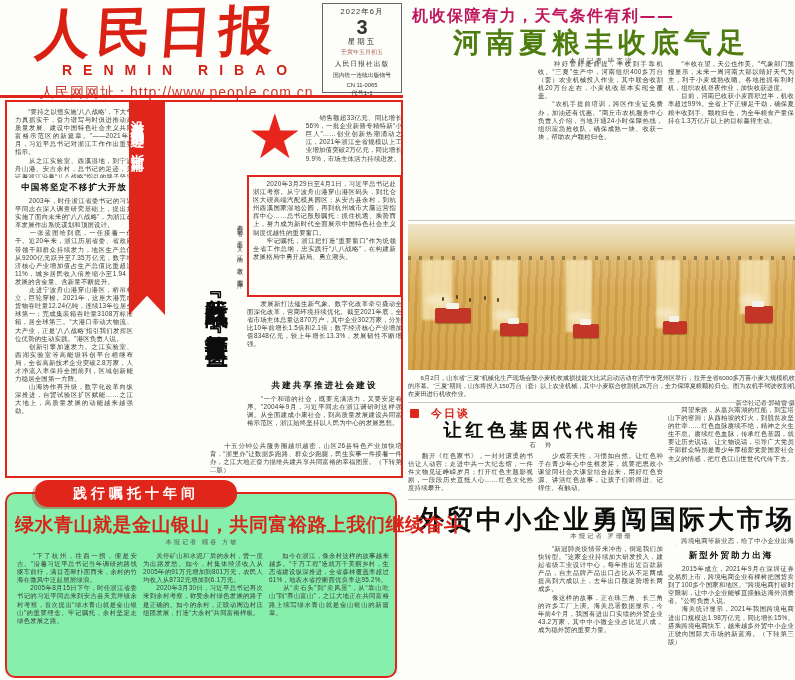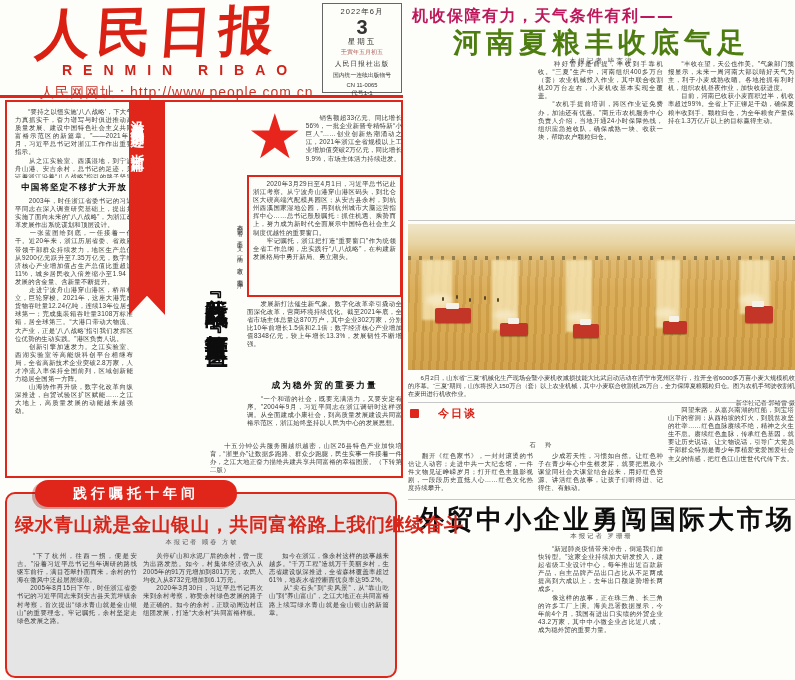--- a/index.html
+++ b/index.html
@@ -47,21 +47,21 @@
   .cutband { position:absolute; background:rgba(248,233,185,0.75); filter:blur(1px); }
   .harv-body { position:absolute; background:#c23527; border-radius:2px; box-shadow:0 1px 1px rgba(60,30,0,0.35); }
   .harv-cab { position:absolute; background:#f5f2ea; border-radius:1px; }
   .dust { position:absolute; background:rgba(246,233,196,0.85); border-radius:50%; filter:blur(2px); }
   .person { position:absolute; width:2px; height:4px; background:#5a4a28; border-radius:1px; }
 
   .caption { left:408px; top:374px; width:387px; font-size:6.2px; line-height:8px; text-align:justify; color:#3a3a3a; }
   .credit { display:block; text-align:right; margin-top:1px; color:#3a3a3a; }
 
   
-  .tt-label { left:410px; top:406px; display:flex; align-items:center; gap:19px; }
+  .tt-label { left:410px; top:406px; display:flex; align-items:center; gap:12px; }
   .tt-sq { width:9px; height:9px; background:#e0251b; border-radius:1px; display:inline-block; }
   .tt-name { font-size:11px; font-weight:bold; color:#d8251a; letter-spacing:2px; font-family:"DejaVu Sans",sans-serif; }
   .tt-head { left:425px; top:418px; width:235px; text-align:center; font-size:18px; font-weight:900; letter-spacing:4px; color:#0d0d0d; font-family:"DejaVu Sans",sans-serif; }
   .tt-author { left:425px; top:441px; width:235px; text-align:center; font-size:6.2px; color:#444; letter-spacing:4px; }
 
   
   .tr-head { left:408px; top:502px; width:387px; text-align:right; font-size:26px; font-weight:900; letter-spacing:3px; color:#0d0d0d; font-family:"DejaVu Sans",sans-serif; }
   .tr-byline { left:408px; top:532px; width:387px; text-align:center; font-size:6.4px; color:#555; letter-spacing:2px; }
   .era { background:#e8251c; border:2px solid #f0824c; border-radius:3px; color:#fff; font-weight:bold; font-size:12.5px;
     height:21px; line-height:17px; text-align:center; letter-spacing:2px; margin-bottom:4px; font-family:"DejaVu Sans",sans-serif; }
@@ -72,21 +72,21 @@
     clip-path:polygon(0 0,100% 0,100% 100%,50% 91%,0 100%); }
   .ribbon-text { writing-mode:vertical-rl; text-orientation:upright; font-size:13.5px; font-weight:bold; letter-spacing:2px; margin-top:8px; font-family:"DejaVu Sans",sans-serif; }
   .vhead { position:absolute; left:158px; top:8px; width:68px; height:438px; writing-mode:vertical-rl; text-orientation:upright;
     font-size:23px; font-weight:900; color:#0d0d0d; letter-spacing:1px; text-align:center; font-family:"DejaVu Sans",sans-serif; overflow:hidden; }
   .vbyline { position:absolute; left:228px; top:118px; height:178px; writing-mode:vertical-rl; text-orientation:upright;
     font-size:6px; color:#444; letter-spacing:2px; overflow:hidden; }
   .star { float:left; font-size:62px; line-height:54px; color:#e8251c; margin:-4px 3px 0 0; font-family:"DejaVu Sans",sans-serif; }
   .hlbox { border:2.5px solid #e0251b; padding:3px 4px; margin:3px 0; }
 
   
-  .decbox { left:5px; top:492px; width:392px; height:186px; border:2.5px solid #e0251b; border-radius:10px; background:#e5e5e5; }
+  .decbox { left:5px; top:492px; width:392px; height:186px; border:2.5px solid #e0251b; border-radius:10px; background:#86efac; }
   .dec-tab { position:absolute; left:28px; top:-14px; width:202px; height:27px; background:#e0251b; border-radius:13px;
     color:#fff; font-size:14px; font-weight:bold; letter-spacing:4px; text-align:center; line-height:27px;
     box-shadow:-3px 2px 0 rgba(160,20,10,0.35); font-family:"DejaVu Sans",sans-serif; }
   .dec-head { position:absolute; left:8px; top:18px; width:374px; text-align:center; font-size:19px; font-weight:900;
     color:#d8251a; letter-spacing:0.5px; font-family:"DejaVu Sans",sans-serif; white-space:nowrap; }
   .dec-byline { position:absolute; left:8px; top:44px; width:374px; text-align:center; font-size:6.2px; color:#555; letter-spacing:2px; }
 </style>
 </head>
 <body>
 
@@ -157,31 +157,38 @@
   <div class="abs caption">
     <span>　　6月2日，山东省“三夏”机械化生产现场会暨小麦机收减损技能大比武启动活动在济宁市兖州区举行，拉开全省6000多万亩小麦大规模机收的序幕。“三夏”期间，山东将投入150万台（套）以上农业机械，其中小麦联合收割机26万台，全力保障夏粮颗粒归仓。图为农机手驾驶收割机在麦田进行机收作业。</span>
     <span class="credit">新华社记者 郭绪雷 摄</span>
   </div>
 
   <div class="hline" style="left:408px; top:402px; width:387px;"></div>
   <div class="abs tt-label">
     <span class="tt-sq"></span>
     <span class="tt-name">今日谈</span>
   </div>
+  <div class="abs tt-head">让红色基因代代相传</div>
   <div class="abs tt-author">石 羚</div>
   <div class="col bt" style="left:408px; top:452px; width:125px; height:45px;">　　翻开《红色家书》，一封封滚烫的书信让人动容；走进中共一大纪念馆，一件件文物见证峥嵘岁月；打开红色主题影视剧，一段段历史直抵人心……红色文化热度持续攀升。</div>
   <div class="col bt" style="left:538px; top:452px; width:125px; height:45px;">　　少成若天性，习惯如自然。让红色种子在青少年心中生根发芽，就要把思政小课堂同社会大课堂结合起来，用好红色资源、讲活红色故事，让孩子们听得进、记得住、有触动。</div>
   <div class="col bt" style="left:668px; top:406px; width:126px; height:91px;">　　回望来路，从嘉兴南湖的红船，到宝塔山下的窑洞；从西柏坡的灯火，到脱贫攻坚的壮举……红色血脉赓续不绝，精神之火生生不息。赓续红色血脉，传承红色基因，就要让历史说话、让文物说话，引导广大党员干部群众特别是青少年厚植爱党爱国爱社会主义的情感，把红色江山世世代代传下去。</div>
   <div class="hline" style="left:408px; top:499px; width:387px;"></div>
 
   <div class="abs tr-head">外贸中小企业勇闯国际大市场</div>
   <div class="abs tr-byline">本报记者 罗珊珊</div>
 
   <div class="col bt" style="left:538px; top:545px; width:125px; height:131px;">　　“新冠肺炎疫情带来冲击，倒逼我们加快转型。”这家企业持续加大研发投入，建起省级工业设计中心，每年推出近百款新产品，自主品牌产品出口占比从不足两成提高到六成以上，去年出口额逆势增长两成多。
 　　像这样的故事，正在珠三角、长三角的许多工厂上演。海关总署数据显示，今年前4个月，我国有进出口实绩的外贸企业43.2万家，其中中小微企业占比近八成，成为稳外贸的重要力量。</div>
+  <div class="col" style="left:668px; top:537px; width:126px; height:139px;">
+    <div class="bt" style="height:9px;">　　跨境电商等新业态，给了中小企业出海的新选择。</div>
+    <div class="sh">新型外贸助力出海</div>
+    <div class="bt" style="height:104px;">　　2015年成立，2021年9月在深圳证券交易所上市，跨境电商企业有棵树把国货卖到了100多个国家和地区。“跨境电商打破时空限制，让中小企业能够直接触达海外消费者。”公司负责人说。
+　　海关统计显示，2021年我国跨境电商进出口规模达1.98万亿元，同比增长15%。搭乘跨境电商快车，越来越多外贸中小企业正驶向国际大市场的新蓝海。（下转第三版）</div>
+  </div>
 
   <div class="abs bigbox">
     <div class="col" style="left:8px; top:6px; width:118px; height:366px;">
       <div class="bt" style="height:70px;">　　“要持之以恒实施‘八八战略’，下大气力真抓实干，奋力谱写与时俱进推动高质量发展、建设中国特色社会主义共同富裕示范区的新篇章。”——2021年6月，习近平总书记对浙江工作作出重要指示。
 　　从之江实验室、西溪湿地，到宁波舟山港、安吉余村，总书记的足迹，见证着浙江沿着“八八战略”指引的路子坚定前行、奋力打造“重要窗口”的铿锵步伐。</div>
       <div class="sh" style="letter-spacing:1px;">中国将坚定不移扩大开放</div>
       <div class="bt" style="height:278px;">　　2003年，时任浙江省委书记的习近平同志在深入调查研究基础上，提出并实施了面向未来的“八八战略”，为浙江改革发展作出系统谋划和顶层设计。
 　　一张蓝图绘到底，一任接着一任干。近20年来，浙江历届省委、省政府带领干部群众持续发力，地区生产总值从9200亿元跃升至7.35万亿元，数字经济核心产业增加值占生产总值比重超过11%，城乡居民收入倍差缩小至1.94，发展的含金量、含新量不断提升。
 　　走进宁波舟山港穿山港区，桥吊林立，巨轮穿梭。2021年，这座大港完成货物吞吐量12.24亿吨，连续13年位居全球第一；完成集装箱吞吐量3108万标准箱，居全球第三。“大港口带动大物流、大产业，正是‘八八战略’指引我们发挥区位优势的生动实践。”港区负责人说。
 　　创新引擎加速发力。之江实验室、西湖实验室等高能级科创平台相继布局，全省高新技术企业突破2.8万家，人才净流入率保持全国前列，区域创新能力稳居全国第一方阵。
@@ -197,21 +204,21 @@
 
     <div class="col" style="left:240px; top:4px; width:155px; height:336px;">
       <div class="bt" style="height:66px;">
         <span class="star">★</span><span>　　销售额超33亿元、同比增长56%，一批企业新晋专精特新“小巨人”……创业创新热潮涌动之江，2021年浙江全省规模以上工业增加值突破2万亿元，同比增长9.9%，市场主体活力持续迸发。</span>
       </div>
       <div class="hlbox">
         <div class="bt" style="height:112px;">　　2020年3月29日至4月1日，习近平总书记赴浙江考察。从宁波舟山港穿山港区码头，到北仑区大碶高端汽配模具园区；从安吉县余村，到杭州西溪国家湿地公园，再到杭州城市大脑运营指挥中心……总书记殷殷嘱托：抓住机遇、乘势而上，努力成为新时代全面展示中国特色社会主义制度优越性的重要窗口。
 　　牢记嘱托，浙江把打造“重要窗口”作为统领全省工作总纲，忠实践行“八八战略”，在构建新发展格局中勇开新局、勇立潮头。</div>
       </div>
       <div class="bt" style="height:76px;">　　发展新打法催生新气象。数字化改革牵引撬动全面深化改革，营商环境持续优化。截至2021年底，全省市场主体总量达870万户，其中企业302万家，分别比10年前增长1.5倍和2.1倍；数字经济核心产业增加值8348亿元，较上年增长13.3%，发展韧性不断增强。</div>
-      <div class="sh">成为稳外贸的重要力量</div>
+      <div class="sh">共建共享推进社会建设</div>
       <div class="bt" style="height:46px;">　　“一个和谐的社会，既要充满活力，又要安定有序。”2004年9月，习近平同志在浙江调研时这样强调。从全面建成小康社会，到高质量发展建设共同富裕示范区，浙江始终坚持以人民为中心的发展思想。</div>
     </div>
     <div class="bt abs" style="left:203px; top:340px; width:192px; height:32px;">　　十五分钟公共服务圈越织越密，山区26县特色产业加快培育，“浙里办”让数据多跑路、群众少跑腿，民生实事一件接着一件办，之江大地正奋力描绘共建共享共同富裕的幸福图景。（下转第二版）</div>
   </div>
 
   <div class="abs decbox">
     <div class="dec-tab">践行嘱托十年间</div>
     <div class="dec-head">绿水青山就是金山银山，共同富裕路上我们继续奋斗</div>
     <div class="dec-byline">本报记者 顾春 方敏</div>
     <div class="col bt" style="left:10px; top:58px; width:120px; height:118px;">　　“下了杭州，往西一拐，便是安吉。”沿着习近平总书记当年调研的路线驱车前行，满目苍翠扑面而来，余村的竹海在微风中泛起层层绿浪。

